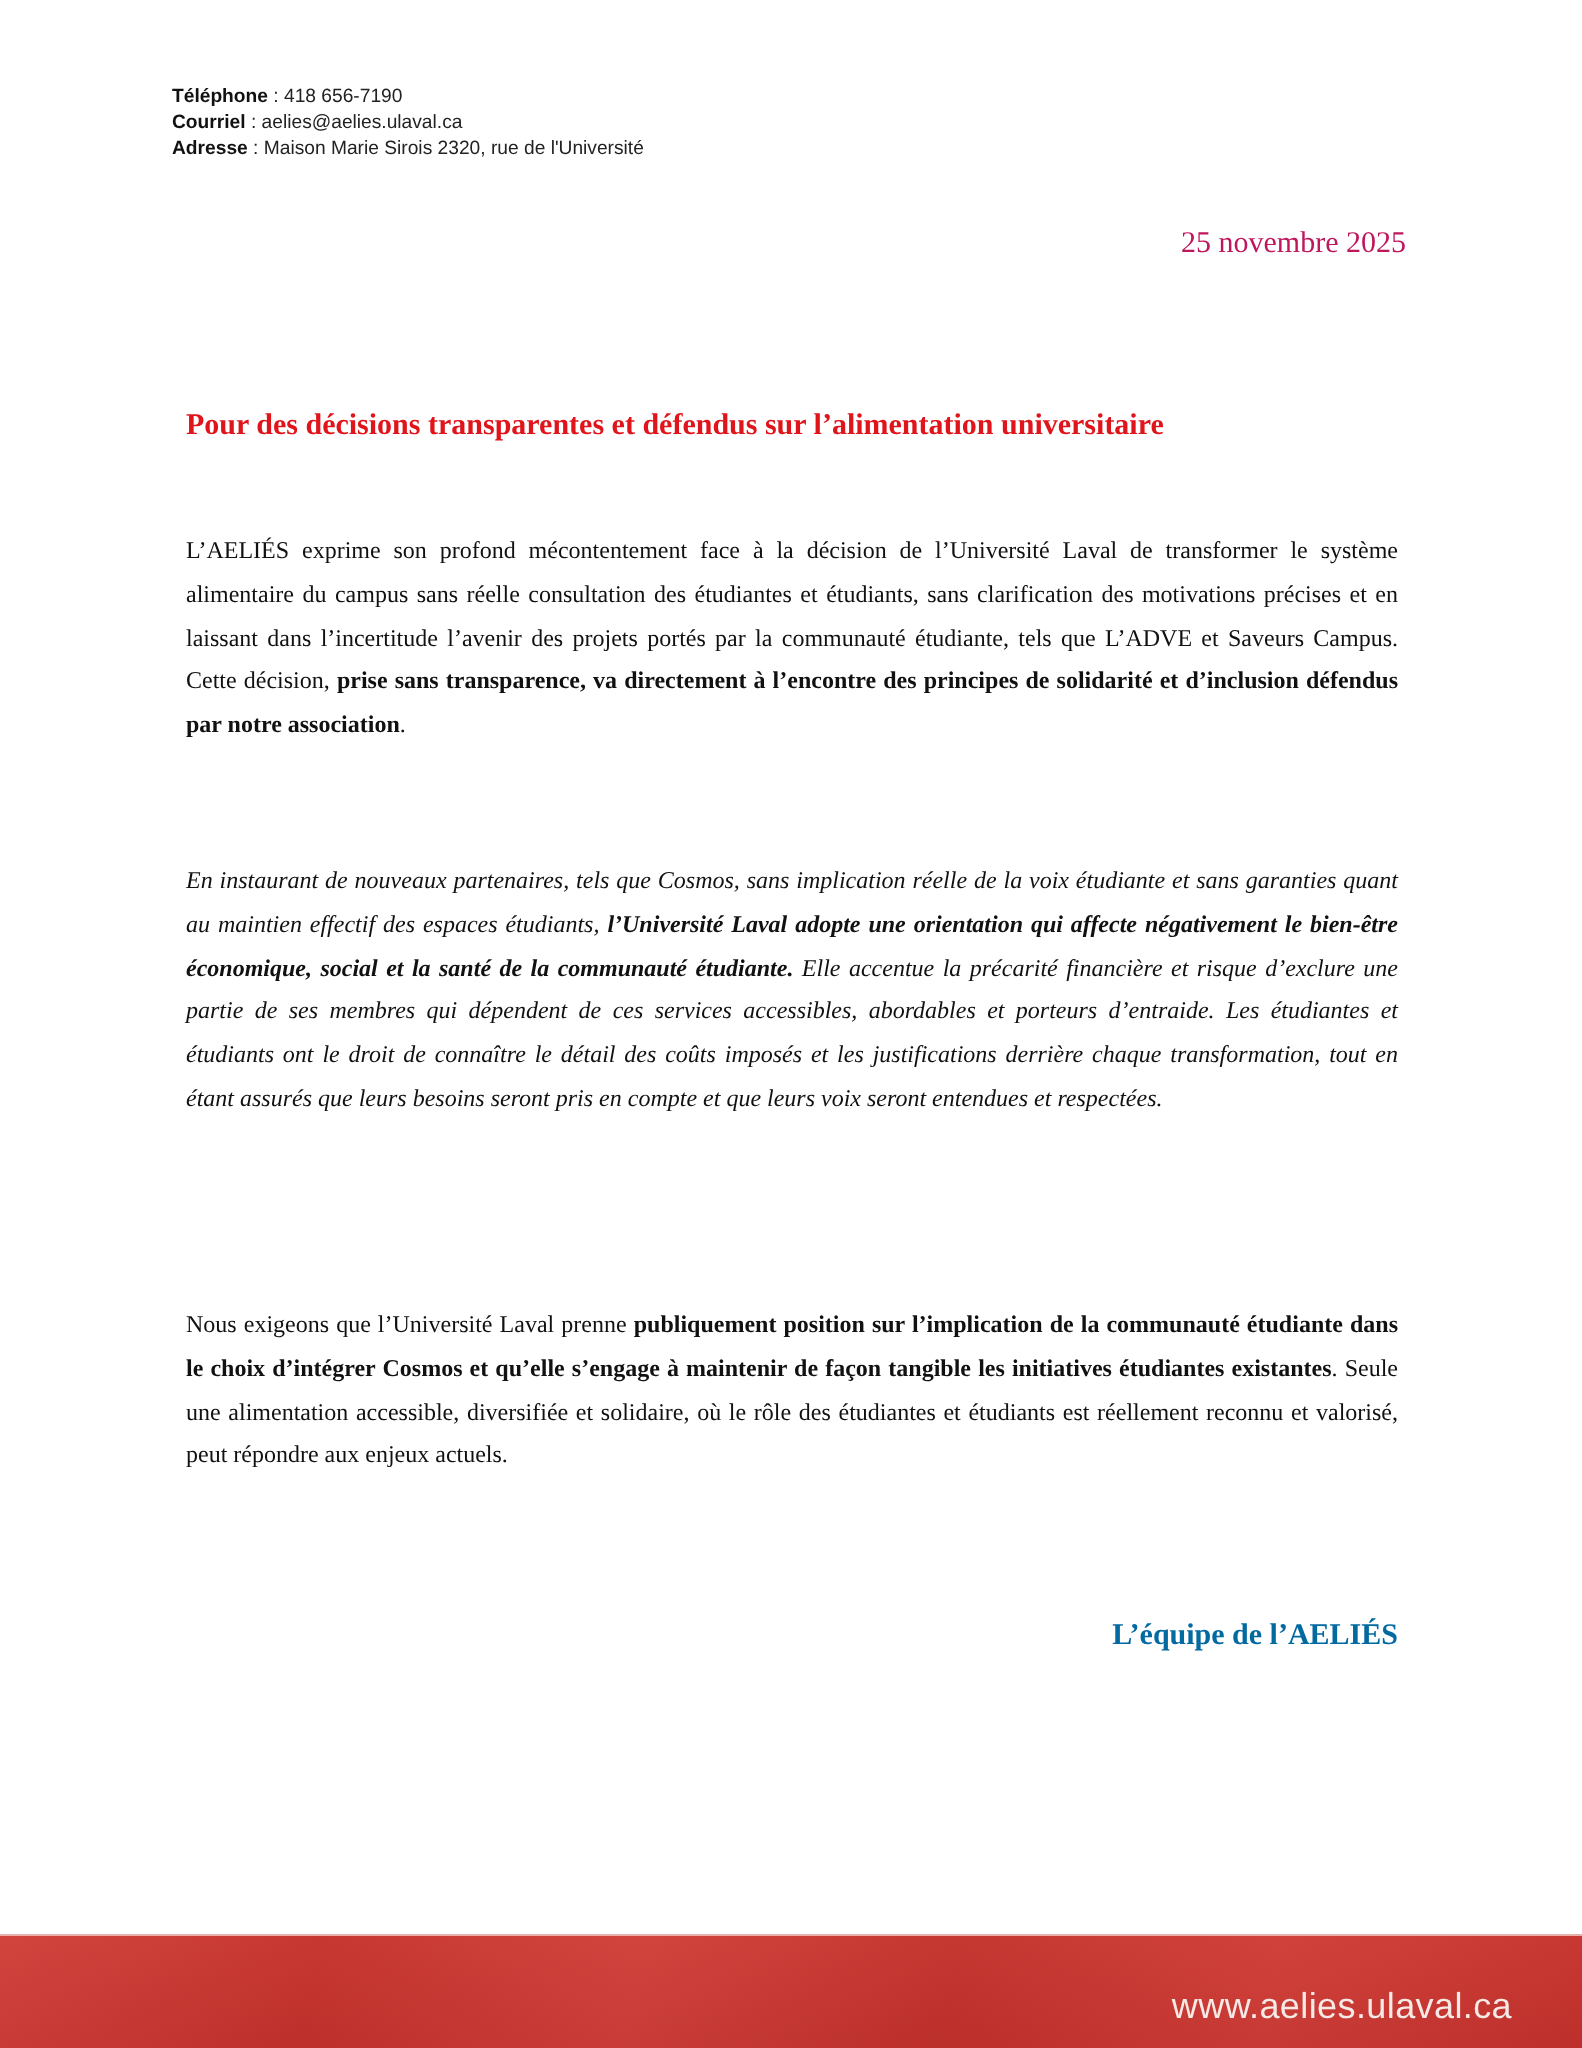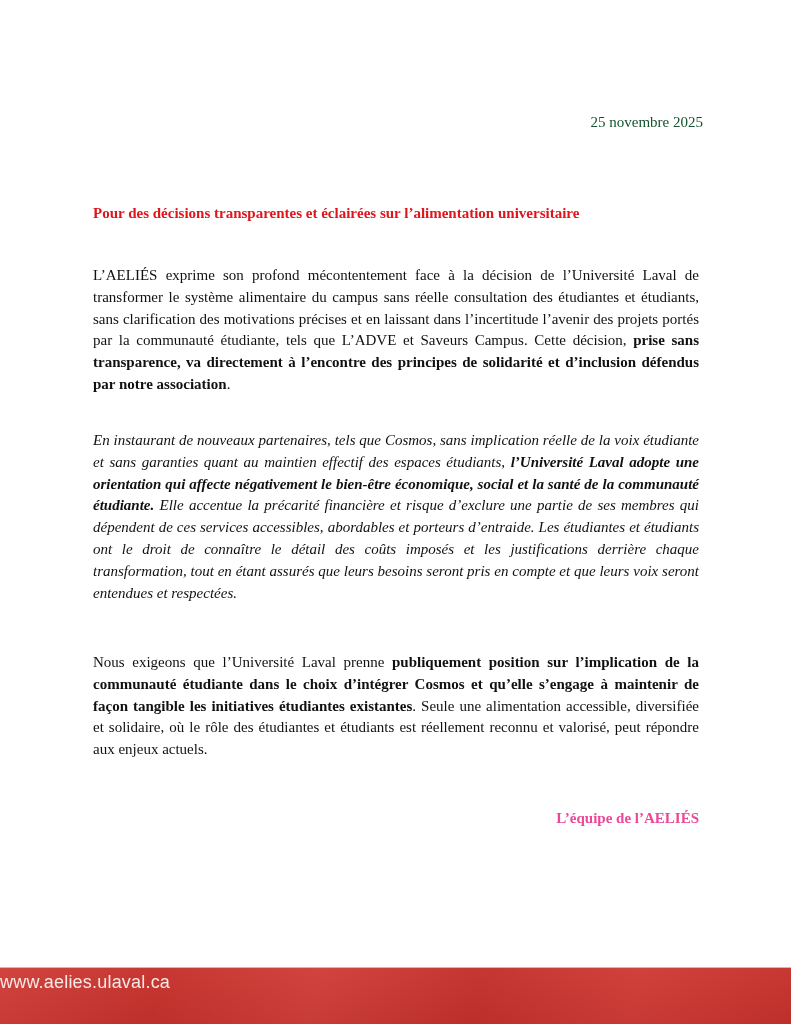--- a/index.html
+++ b/index.html
@@ -17,61 +17,66 @@
     .logo-sub {
       position: absolute; left: 44px; top: 26px;
       font-family: "Liberation Sans", sans-serif; font-size: 3.6px; line-height: 4.2px;
       color: #333; width: 70px;
     }
     .contact { margin-top: 2px; font-family: "Liberation Sans", sans-serif; font-size: 9.6px; line-height: 13.2px; color: #222; }
     .contact b { font-weight: 700; color: #111; }
 
     .date {
       position: absolute; right: 88px; top: 114px;
-      font-size: 15px; color: #14532d; margin-left: 33px;
+      font-size: 15px; color: #be185d; margin-left: 33px;
     }
     .title {
       position: absolute; left: 93px; top: 205px; width: 620px;
       font-size: 15px; font-weight: 700; color: #e0141b;
     }
     .para {
       position: absolute; left: 93px; width: 606px;
-      font-size: 15px; line-height: 21.8px; text-align: justify; color: #111;
+      font-size: 12px; line-height: 21.8px; text-align: justify; color: #111;
     }
     .para b { font-weight: 700; }
     .p1 { top: 265px; }
     .p2 { top: 430px; font-style: italic; }
     .p3 { top: 636px; margin-top: 16px; }
     .signature {
       position: absolute; right: 92px; top: 810px;
-      font-size: 15px; font-weight: 700; color: #ec4899;
+      font-size: 15px; font-weight: 700; color: #0369a1;
     }
 
     .footer {
       position: absolute; left: 0; top: 967px; width: 791px; height: 57px;
       background: #c8332e;
       background-image:
         linear-gradient(100deg, rgba(255,255,255,0.05) 0%, rgba(0,0,0,0.04) 20%, rgba(255,255,255,0.05) 40%, rgba(0,0,0,0.05) 60%, rgba(255,255,255,0.04) 80%, rgba(0,0,0,0.04) 100%),
         linear-gradient(180deg, #cf3a34 0%, #c5312c 100%);
       border-top: 1px solid #e8b0a8;
     }
     .footer-url {
-      position: absolute; left: 0; width: 756px; top: 4px; text-align: left;
+      position: absolute; left: 0; width: 756px; top: 25px; text-align: right;
       font-family: "Liberation Sans", sans-serif; font-size: 18px; color: #f7e9e6; letter-spacing: 0.2px;
     }
   </style>
 </head>
 <body>
 
 <div class="letterhead">
+  <div class="contact">
+    <div><b>Téléphone</b> : <span>418 656-7190</span></div>
+    <div><b>Courriel</b> : <span>aelies@aelies.ulaval.ca</span></div>
+    <div><b>Adresse</b> : <span>Maison Marie Sirois 2320, rue de l'Université</span></div>
+  </div>
 </div>
 
 <div class="date">25 novembre 2025</div>
 
-<div class="title">Pour des décisions transparentes et éclairées sur l’alimentation universitaire</div>
+<div class="title">Pour des décisions transparentes et défendus sur l’alimentation universitaire</div>
 
 <div class="para p1"><span>L’AELIÉS exprime son profond mécontentement face à la décision de l’Université Laval de transformer le système alimentaire du campus sans réelle consultation des étudiantes et étudiants, sans clarification des motivations précises et en laissant dans l’incertitude l’avenir des projets portés par la communauté étudiante, tels que L’ADVE et Saveurs Campus. Cette décision, </span><b>prise sans transparence, va directement à l’encontre des principes de solidarité et d’inclusion défendus par notre association</b><span>.</span></div>
 <div class="para p2"><span>En instaurant de nouveaux partenaires, tels que Cosmos, sans implication réelle de la voix étudiante et sans garanties quant au maintien effectif des espaces étudiants, </span><b>l’Université Laval adopte une orientation qui affecte négativement le bien-être économique, social et la santé de la communauté étudiante.</b><span> Elle accentue la précarité financière et risque d’exclure une partie de ses membres qui dépendent de ces services accessibles, abordables et porteurs d’entraide. Les étudiantes et étudiants ont le droit de connaître le détail des coûts imposés et les justifications derrière chaque transformation, tout en étant assurés que leurs besoins seront pris en compte et que leurs voix seront entendues et respectées.</span></div>
 <div class="para p3"><span>Nous exigeons que l’Université Laval prenne </span><b>publiquement position sur l’implication de la communauté étudiante dans le choix d’intégrer Cosmos et qu’elle s’engage à maintenir de façon tangible les initiatives étudiantes existantes</b><span>. Seule une alimentation accessible, diversifiée et solidaire, où le rôle des étudiantes et étudiants est réellement reconnu et valorisé, peut répondre aux enjeux actuels.</span></div>
 
 <div class="signature">L’équipe de l’AELIÉS</div>
 
 <div class="footer">
   <div class="footer-url">www.aelies.ulaval.ca</div>
 </div>

